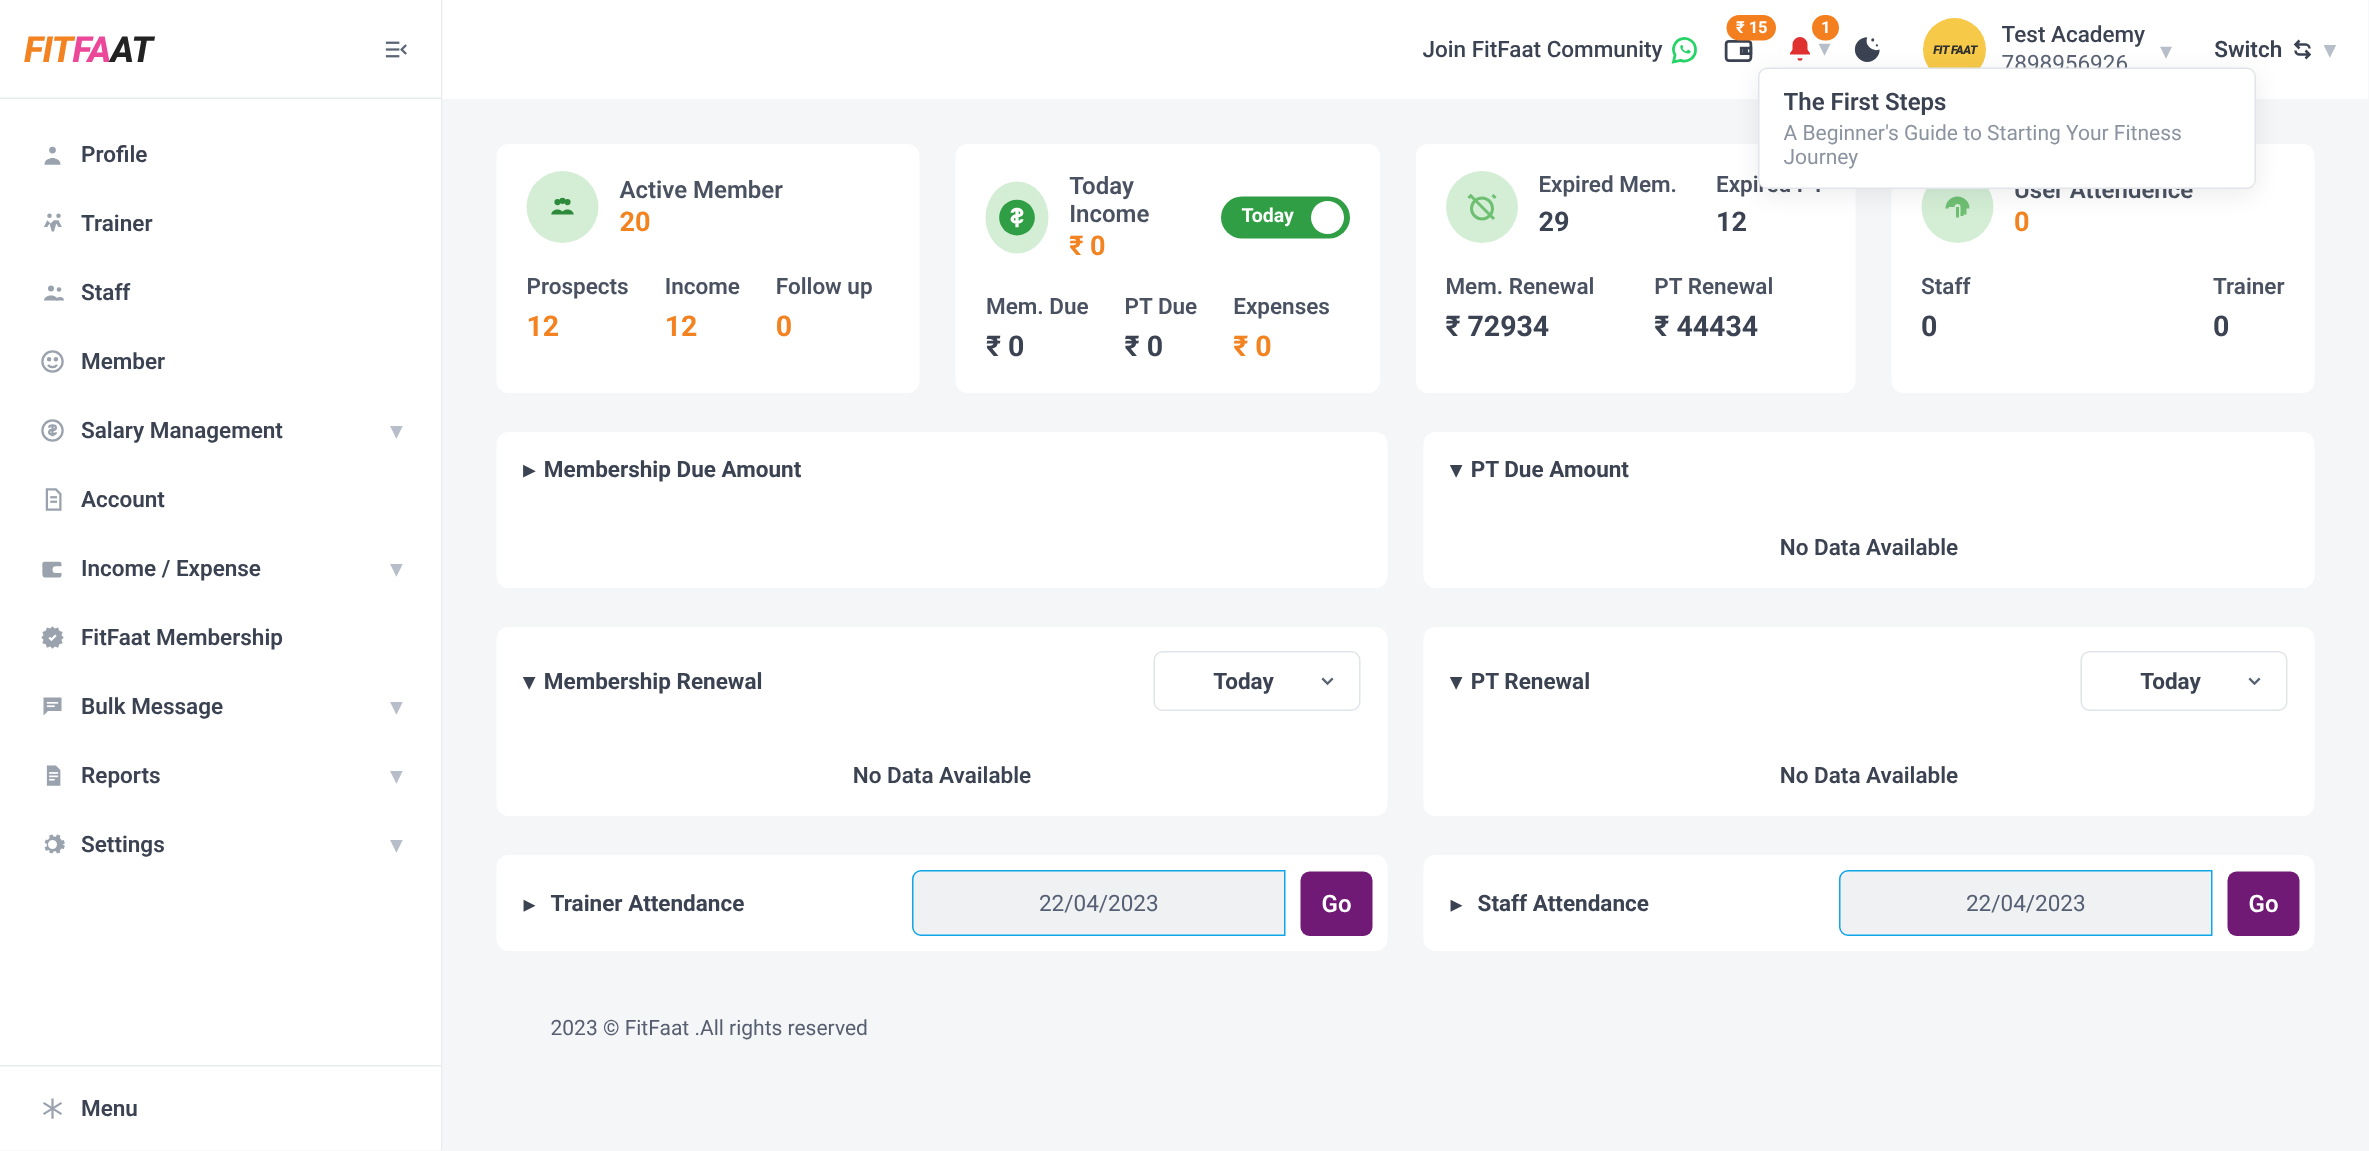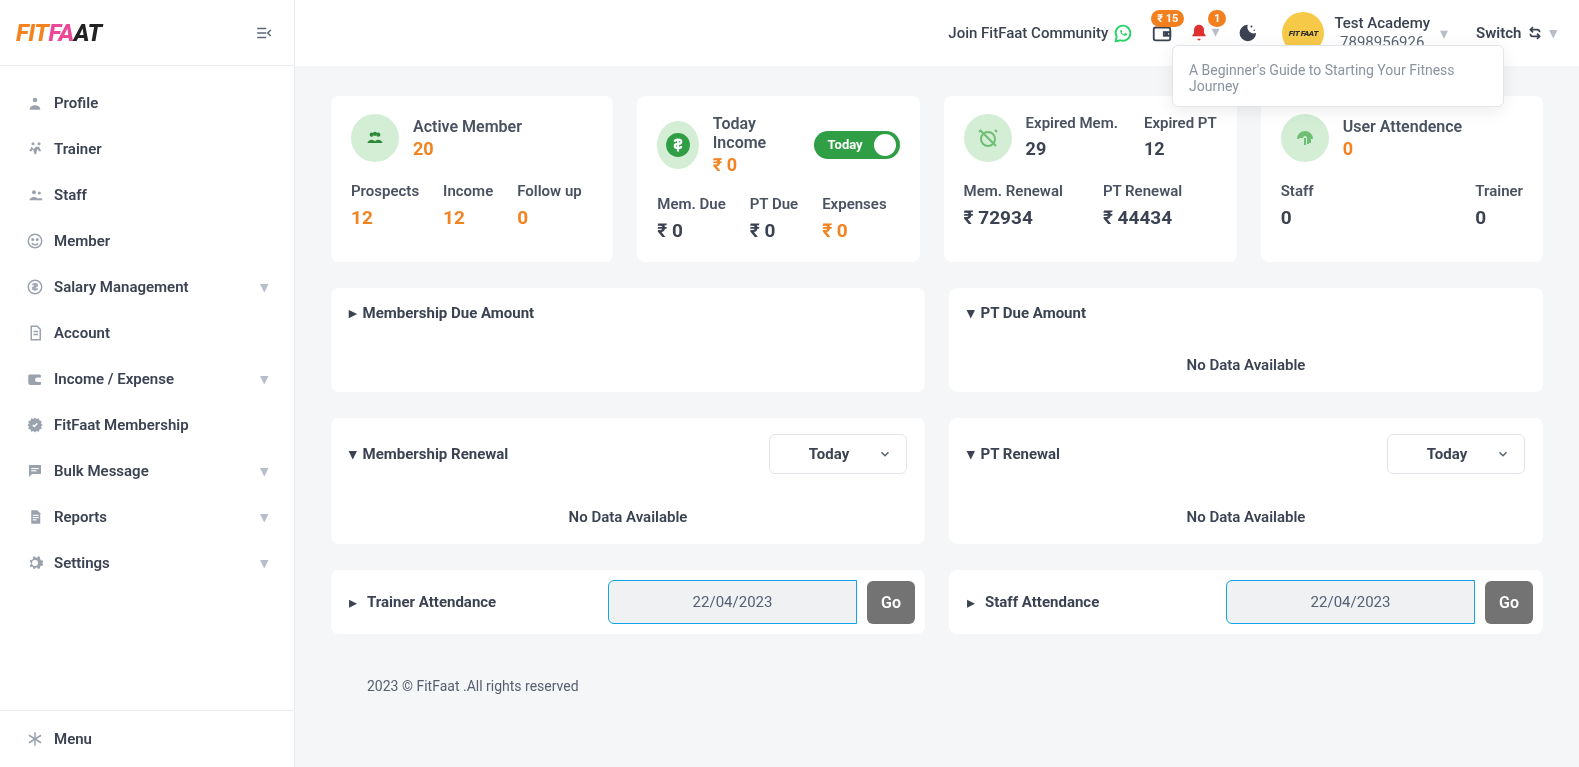--- a/index.html
+++ b/index.html
@@ -16,28 +16,28 @@
     .nav { flex:1; padding:14px 12px; overflow:auto; }
     .nav-item { display:flex; align-items:center; padding:13px 14px; border-radius:6px; color:#3b4251; font-size:15px; font-weight:600; cursor:pointer; position:relative; }
     .nav-item .nav-icon { width:28px; height:20px; display:flex; align-items:center; color:#9aa2ae; }
     .nav-item .chev { margin-left:auto; color:#b8bec9; }
     .sidebar-footer { border-top:1px solid #e9ecef; }
     .sidebar-footer .nav-item { padding:18px 26px; }
     
     .main { flex:1; display:flex; flex-direction:column; position:relative; }
     .topbar { height:66px; background:#ffffff; display:flex; align-items:center; justify-content:flex-end; padding:0 22px; gap:14px; position:relative; z-index:5; }
     .topbar-link { color:#3b4251; font-size:15px; font-weight:500; display:flex; align-items:center; gap:4px; cursor:pointer; }
-    .icon-btn { position:relative; color:#3b4251; cursor:pointer; width:28px; display:flex; justify-content:center; }
+    .icon-btn { position:relative; color:#3b4251; cursor:pointer; width:28px; display:flex; justify-content:flex-start; }
     .badge { position:absolute; top:-12px; right:-8px; background:#f37f1e; color:#fff; font-size:11px; font-weight:700; padding:2px 6px; border-radius:9px; white-space:nowrap; }
     .bell { color:#e03131; }
     .account-box { display:flex; align-items:center; gap:10px; cursor:pointer; margin-left:8px; }
     .avatar { width:42px; height:42px; border-radius:50%; background:#f7c948; display:flex; align-items:center; justify-content:center; color:#2f2f2f; font-weight:900; font-size:8px; font-style:italic; letter-spacing:-0.3px; }
     .account-text { line-height:1.25; }
     .account-text .name { font-size:15px; font-weight:500; color:#3b4251; }
-    .account-text .phone { font-size:15px; color:#5a6474;text-align:center; }
+    .account-text .phone { font-size:15px; color:#5a6474; }
     .caret { color:#b8bec9; }
     .switch-box { display:flex; align-items:center; gap:6px; color:#3b4251; font-size:15px; font-weight:600; cursor:pointer; margin-left:14px; }
     
     .popover { position:absolute; top:45px; left:877px; width:332px; background:#fff; border:1px solid #e1e4e9; border-radius:6px; box-shadow:0 4px 18px rgba(0,0,0,0.08); padding:12px 16px; z-index:20; }
     .popover .title { font-size:16px; font-weight:600; color:#3b4251; }
     .popover .subtitle { font-size:14px; color:#8b93a0; margin-top:4px; }
     
     .content { flex:1; padding:30px 36px 0 36px; overflow:auto; }
     .cards-row { display:grid; grid-template-columns:repeat(4, 1fr); gap:24px; }
     .card { background:#fff; border-radius:8px; padding:18px 20px 20px 20px; }
@@ -63,21 +63,21 @@
     .panel { background:#fff; border-radius:8px; }
     .panel-header { display:flex; align-items:center; padding:16px 18px; font-size:15px; font-weight:700; color:#3b4251; gap:6px; }
     .panel.collapsed .panel-header { border-bottom:none; }
     .panel-body { padding:18px; text-align:center; color:#3b4251; font-size:15px; font-weight:600; }
     .panel .select { margin-left:auto; }
     .select { border:1px solid #e1e4e9; border-radius:6px; padding:10px 40px 10px 22px; font-size:15px; color:#3b4251; position:relative; background:#fff; display:inline-flex; align-items:center; min-width:138px; justify-content:center; }
     .select .chev-down { position:absolute; right:14px; color:#5a6474; }
     .attn-row { display:flex; align-items:center; padding:10px 10px 10px 18px; gap:10px; }
     .attn-row .lbl { font-size:15px; font-weight:700; color:#3b4251; }
     .date-input { margin-left:auto; background:#eff1f3; border:1px solid #0ea5e9; border-radius:6px 0 0 6px; padding:12px 24px; font-size:15px; color:#566074; min-width:180px; text-align:center; }
-    .go-btn { background:#737373; color:#fff; font-size:16px; font-weight:600; border:none; border-radius:6px; padding:12px 14px; cursor:pointer; }
+    .go-btn { background:#701a75; color:#fff; font-size:16px; font-weight:600; border:none; border-radius:6px; padding:12px 14px; cursor:pointer; }
     
     .footer { display:flex; padding:18px 36px; font-size:14px; color:#565e6f; margin-top:26px; }
     .arrow { display:inline-block; }
     svg { display:block; }
   </style>
 </head>
 <body>
 
 <div class="app">
 
@@ -277,20 +277,21 @@
         <span>
             <svg width="16" height="16" viewBox="0 0 24 24" fill="none" stroke="currentColor" stroke-width="2.5">
               <path d="M9 3L5 7l4 4M5 7h10a4 4 0 014 4M15 21l4-4-4-4m4 4H9a4 4 0 01-4-4"></path>
             </svg>
           </span>
         <span class="caret">▾</span>
       </div>
     </div>
 
     <div class="popover">
+      <div class="title">The First Steps</div>
       <div class="subtitle">A Beginner's Guide to Starting Your Fitness Journey</div>
     </div>
 
     <div class="content">
 
       <div class="cards-row">
 
         <div class="card">
           <div class="card-top">
             <div class="card-icon">

